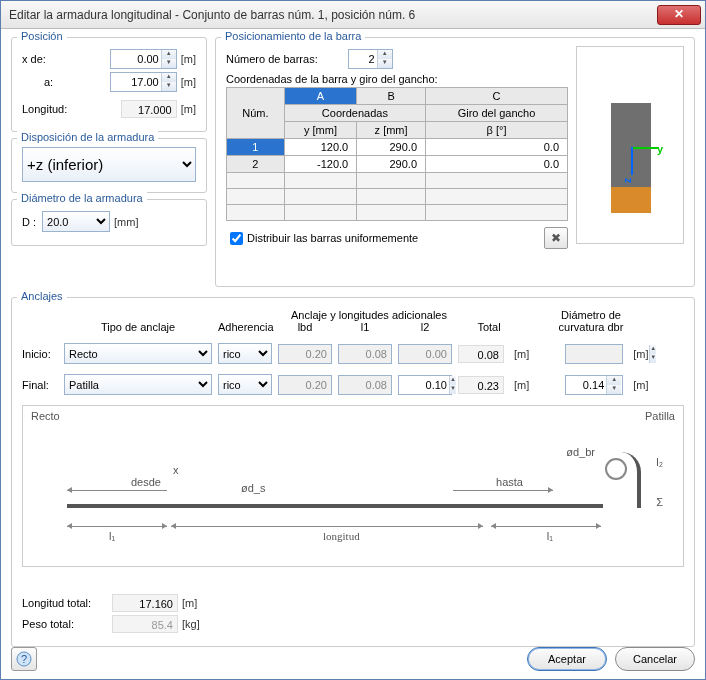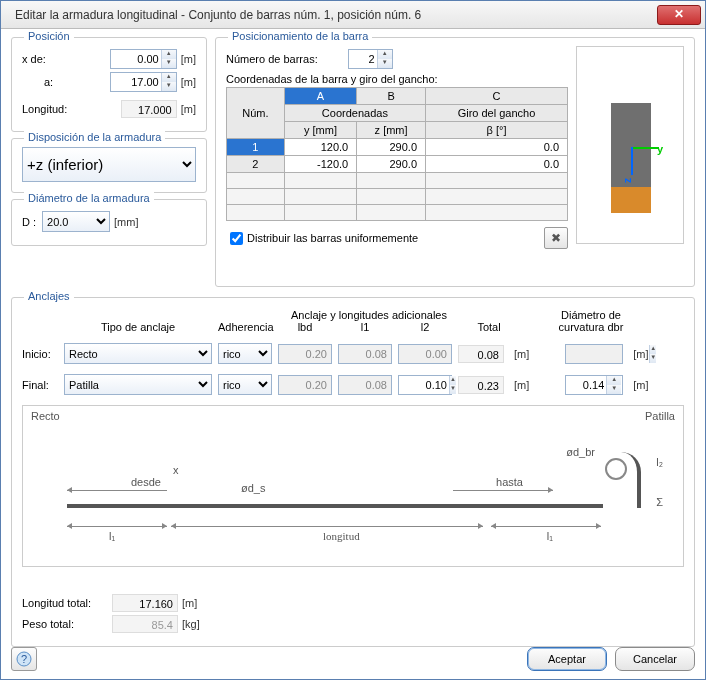--- a/index.html
+++ b/index.html
@@ -16,21 +16,21 @@
     background: #fff;
     border: 1px solid #5a7fb0;
     box-shadow: 0 0 8px rgba(0,0,0,.3);
   }
   .titlebar {
     height: 28px;
     background: linear-gradient(#f8f8f8, #e6e6e6);
     border-bottom: 1px solid #bbb;
     display: flex;
     align-items: center;
-    padding: 0 4px 0 14px;
+    padding: 0 4px 0 8px;
   }
   .titlebar .title { flex: 1; color: #333; font-size: 12px; }
   .close-btn {
     width: 44px; height: 20px;
     background: linear-gradient(#e07070, #c83030);
     border: 1px solid #8b1a1a;
     border-radius: 3px;
     color: #fff; text-align: center;
     font-weight: bold; font-size: 12px;
     line-height: 16px;
@@ -42,21 +42,21 @@
   .row { display: flex; gap: 8px; }
   .fieldset {
     border: 1px solid #ccc;
     border-radius: 3px;
     padding: 8px 10px 10px 10px;
     margin-bottom: 6px;
     position: relative;
   }
   .fieldset > .legend {
     position: absolute;
-    top: -8px; left: 12px;
+    top: -8px; left: 5px;
     background: #fff;
     padding: 0 4px;
     color: #2a5a9b;
     font-size: 11px;
   }
   .left-col { width: 196px; }
   .right-col { flex: 1; }
   .form-row { display: flex; align-items: center; margin: 3px 0; }
   .form-row label { white-space: nowrap; }
   .spacer { flex: 1; }
@@ -197,21 +197,21 @@
     position:absolute;
     bottom:8px;left:10px;right:10px;
     display:flex;align-items:center;gap:8px;
   }
   .helpbtn{
     width:26px;height:24px;border:1px solid #999;border-radius:3px;
     background:linear-gradient(#fdfdfd,#e5e5e5);
     display:flex;align-items:center;justify-content:center;cursor:pointer;
   }
   .btn{
-    height:24px;width:80px;border:1px solid #8a8a8a;border-radius:7px;
+    height:24px;width:80px;border:1px solid #8a8a8a;border-radius:12px;
     background:linear-gradient(#fdfdfd,#e5e5e5);
     cursor:pointer;font-size:11px;
   }
   .btn.primary{border:1px solid #3b74b9;box-shadow:0 0 0 1px #8fb7e4 inset;}
   .grey-text{color:#999;}
 </style>
 </head>
 <body>
 
 <div class="window" style="position:relative;">

